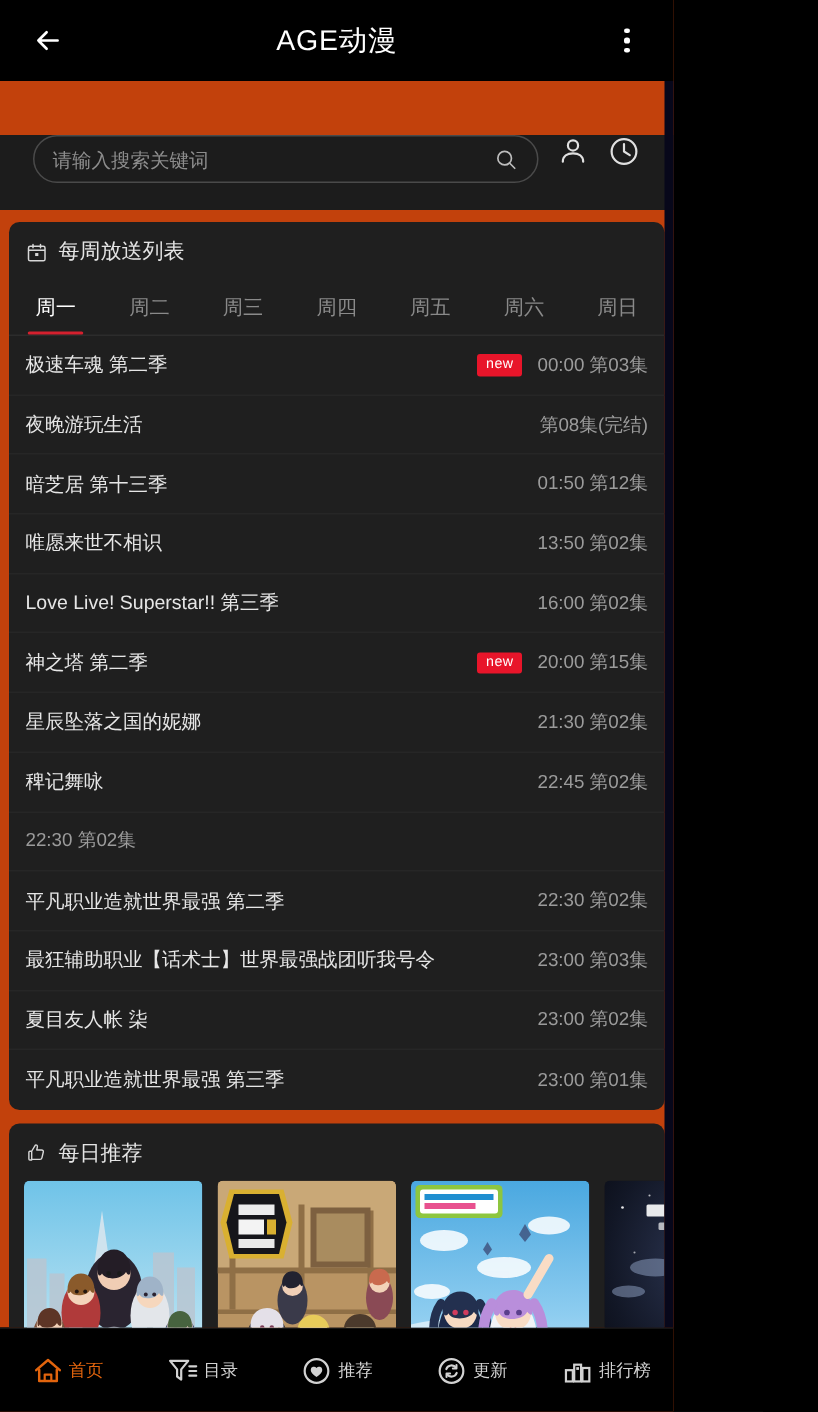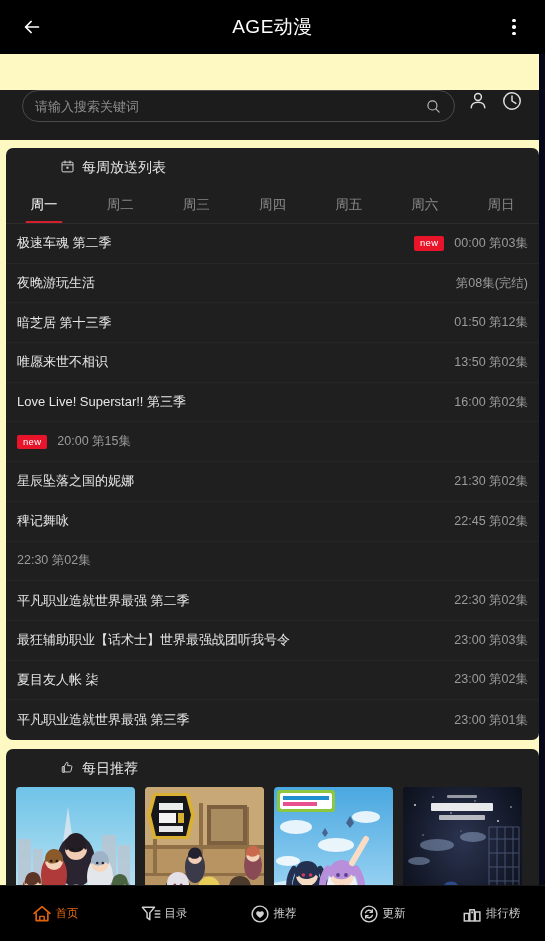--- a/index.html
+++ b/index.html
@@ -4,22 +4,22 @@
 <style>
   * { box-sizing: border-box; margin: 0; padding: 0; }
   html, body {
     width: 545px; height: 941px;
     background: #000000;
     font-family: "Liberation Sans", "DejaVu Sans", sans-serif;
     overflow: hidden;
   }
   #app {
     position: relative;
-    width: 545px; height: 941px;
-    background: #fef9c3;
+    width: 449px; height: 941px;
+    background: #c2410c;
     display: flex; flex-direction: column;
   }
 
   
   .titlebar {
     height: 54px; flex: 0 0 54px;
     background: #000000;
     display: flex; align-items: center;
     padding: 0 16px;
     position: relative;
@@ -83,23 +83,22 @@
     position: relative;
   }
 
   .card {
     background: #1f1f1f;
     border-radius: 7px;
     overflow: hidden;
     margin-bottom: 9px;
   }
   .card-head {
-    display: flex; gap: 7px;
+    display: flex; align-items: center; gap: 7px;
     padding: 11px 11px 9px 11px;
-    margin-left: 43px;
   }
   .card-head .label { font-size: 14px; color: #e4e4e4; }
 
   
   .tabs {
     display: flex;
     border-bottom: 1px solid #2c2c2c;
     padding: 0 0;
   }
   .tab {
@@ -272,20 +271,21 @@
           </div>
           <div class="row">
             <div class="name">唯愿来世不相识</div>
             <div class="meta">13:50 第02集</div>
           </div>
           <div class="row">
             <div class="name">Love Live! Superstar!! 第三季</div>
             <div class="meta">16:00 第02集</div>
           </div>
           <div class="row">
+            <div class="name">神之塔 第二季</div>
             <span class="badge-new">new</span>
             <div class="meta">20:00 第15集</div>
           </div>
           <div class="row">
             <div class="name">星辰坠落之国的妮娜</div>
             <div class="meta">21:30 第02集</div>
           </div>
           <div class="row">
             <div class="name">稗记舞咏</div>
             <div class="meta">22:45 第02集</div>

